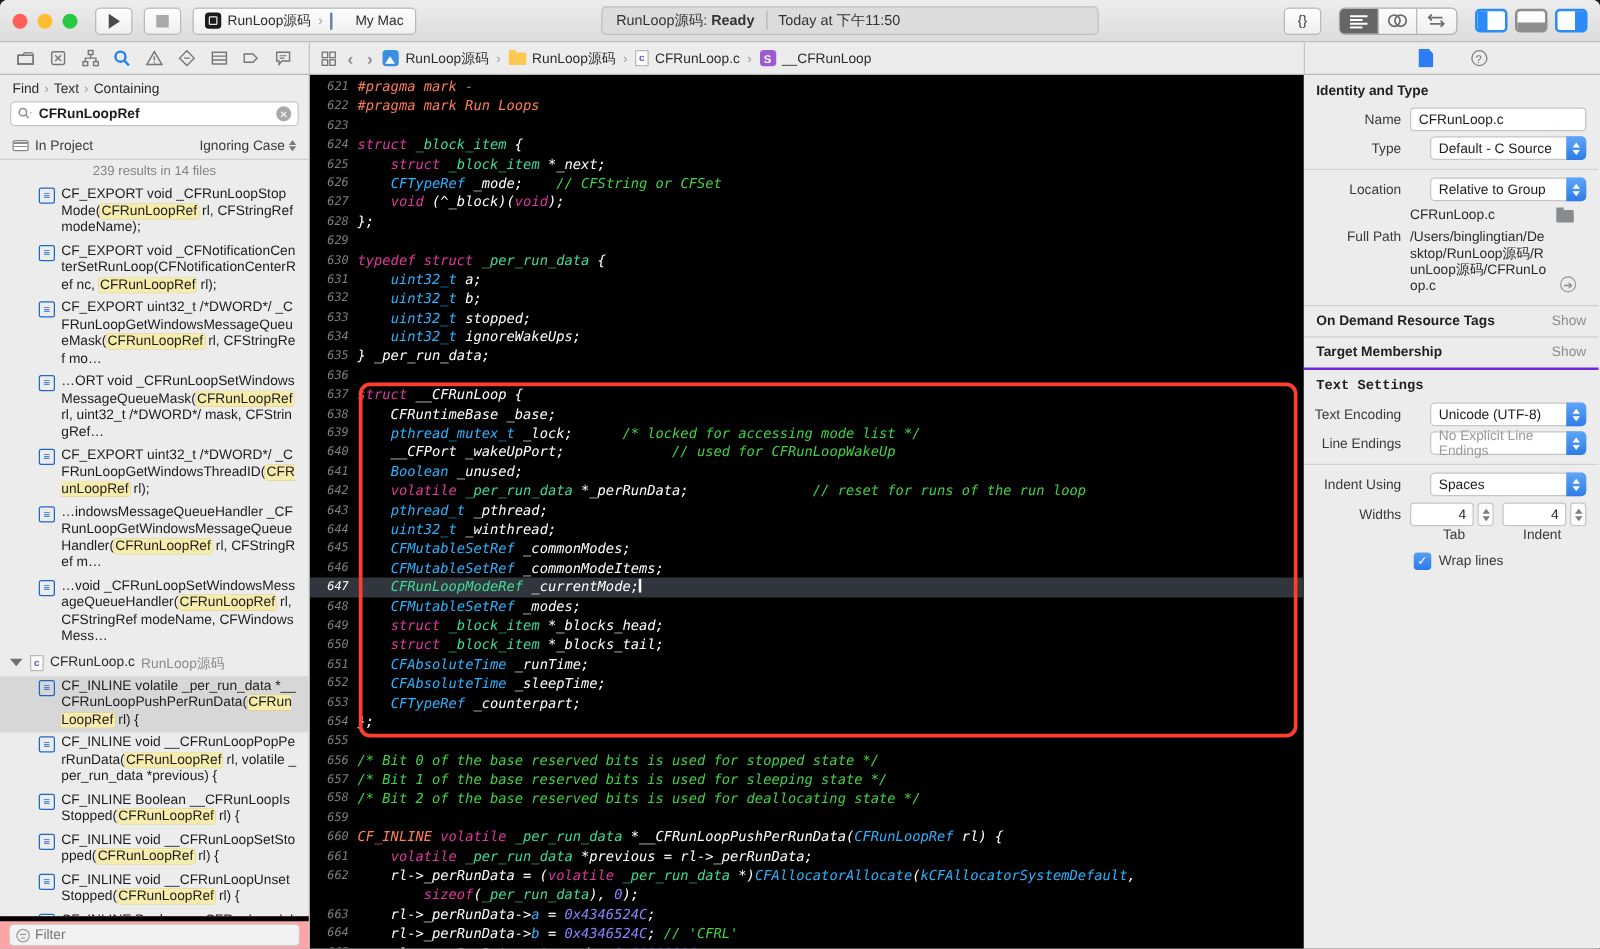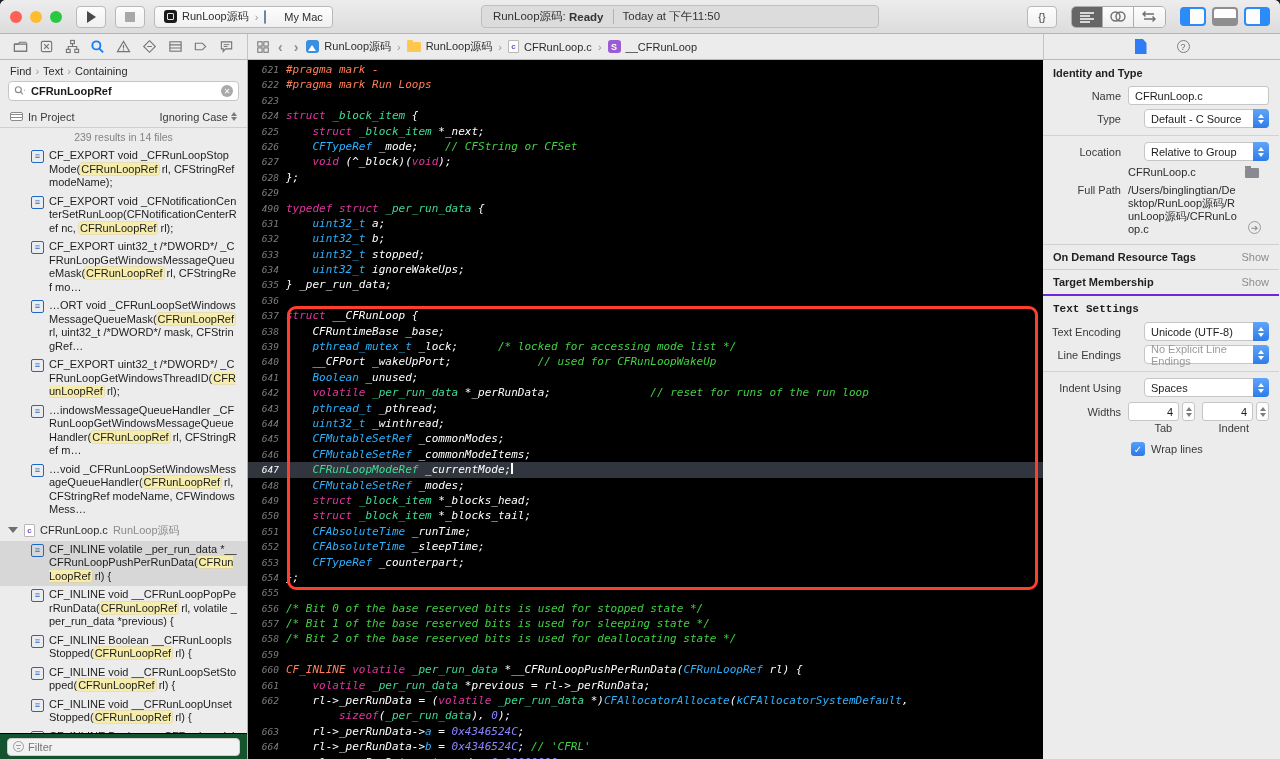--- a/index.html
+++ b/index.html
@@ -89,21 +89,21 @@
   .result-item { display:flex; gap:5px; padding:2px 10px 3px 31px; line-height:13.5px; color:#1d1d1d; }
   .result-item.selected { background:#d7d7d7; }
   .result-icon { flex:0 0 13px; width:13px; height:13px; border:1px solid #2068c8; border-radius:2px; color:#2068c8;
                  font-size:9px; line-height:11px; text-align:center; margin-top:1px; }
   .result-text { word-break:break-all; }
   mark { background:#f6ecab; border-radius:2px; padding:0 1px; color:inherit; box-shadow:0 0 0 0.5px #e0d187; }
   .group-row { display:flex; align-items:center; gap:5px; padding:3px 8px; }
   .disclosure { width:0; height:0; border-left:5px solid transparent; border-right:5px solid transparent;
                 border-top:6px solid #6f6f6f; margin-right:1px; }
   .group-proj { color:#8a8a8a; }
-  .filter-bar { height:26px; flex:0 0 26px; background:#14532d; border-top:1px solid #000000;
+  .filter-bar { height:26px; flex:0 0 26px; background:#fca5a5; border-top:4px solid #000000;
                 display:flex; align-items:center; padding:0 7px; }
   .filter-field { flex:1; height:18px; background:#f2f2f2; border:1px solid #cdcdcd; border-radius:4px;
                   display:flex; align-items:center; gap:4px; padding:0 5px; }
   .filter-field input { border:none; outline:none; background:transparent; flex:1; font-size:11px; color:#555; min-width:0;
                         font-family:"Liberation Sans",sans-serif; }
   .filter-ic { width:11px; height:11px; border:1px solid #9b9b9b; border-radius:50%; position:relative; }
   .filter-ic::before { content:""; position:absolute; left:2px; right:2px; top:3px; height:1px; background:#9b9b9b; }
   .filter-ic::after { content:""; position:absolute; left:3px; right:3px; top:6px; height:1px; background:#9b9b9b; }
 
   
@@ -447,21 +447,21 @@
           </div>
           <div class="crow">
             <span class="gut">628</span>
             <span class="cl"><span class="tk-pln">};</span></span>
           </div>
           <div class="crow">
             <span class="gut">629</span>
             <span class="cl"></span>
           </div>
           <div class="crow">
-            <span class="gut">490</span>
+            <span class="gut">630</span>
             <span class="cl"><span class="tk-kw">typedef</span><span class="tk-pln"> </span><span class="tk-kw">struct</span><span class="tk-pln"> </span><span class="tk-gtyp">_per_run_data</span><span class="tk-pln"> {</span></span>
           </div>
           <div class="crow">
             <span class="gut">631</span>
             <span class="cl"><span class="tk-pln">    </span><span class="tk-typ">uint32_t</span><span class="tk-pln"> a;</span></span>
           </div>
           <div class="crow">
             <span class="gut">632</span>
             <span class="cl"><span class="tk-pln">    </span><span class="tk-typ">uint32_t</span><span class="tk-pln"> b;</span></span>
           </div>

